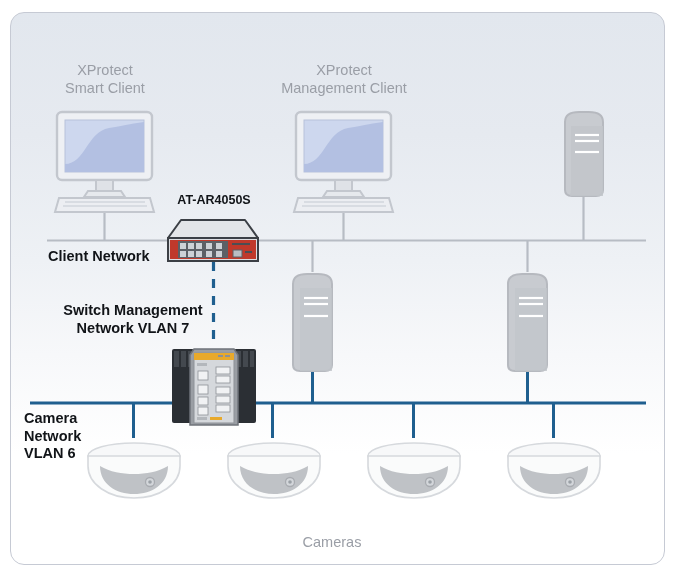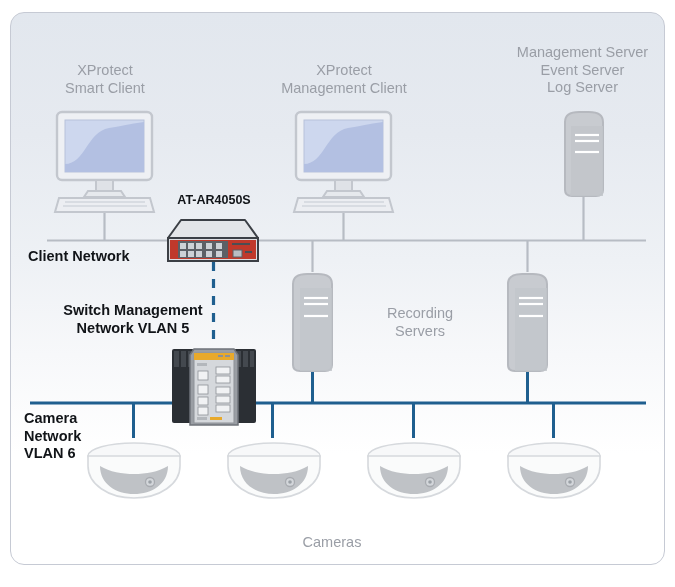--- a/index.html
+++ b/index.html
@@ -85,23 +85,20 @@
     <g transform="translate(557,110)">
       <path d="M8 12 C8 5, 14 2, 22 2 L32 2 C40 2, 46 5, 46 12 L46 80 C46 84, 43 86, 39 86 L15 86 C11 86, 8 84, 8 80 Z" fill="#c8cbd0" stroke="#b6b9bf" stroke-width="2"></path>
       <path d="M14 16 L46 16 L46 86 L15 86 C11 86, 14 84, 14 80 Z" fill="#c2c5ca" opacity="0.85"></path>
       <g stroke="#ffffff" stroke-width="2.2">
         <line x1="18" y1="25" x2="42" y2="25"></line>
         <line x1="18" y1="31" x2="42" y2="31"></line>
         <line x1="18" y1="42" x2="42" y2="42"></line>
       </g>
     </g>
   </svg>
-  <div class="lbl lbl-gray" style="left:495px;top:44px;width:175px;">Management Server
-Event Server
-Log Server</div>
 
   <svg width="675" height="587">
     <g transform="translate(287,272)">
       <path d="M6 12 C6 5, 12 2, 20 2 L31 2 C39 2, 45 5, 45 12 L45 93 C45 97, 42 99, 38 99 L13 99 C9 99, 6 97, 6 93 Z" fill="#c8cbd0" stroke="#b6b9bf" stroke-width="2"></path>
       <path d="M13 16 L45 16 L45 99 L13 99 Z" fill="#c2c5ca" opacity="0.8"></path>
       <g stroke="#ffffff" stroke-width="2.2">
         <line x1="17" y1="26" x2="41" y2="26"></line>
         <line x1="17" y1="32" x2="41" y2="32"></line>
         <line x1="17" y1="44" x2="41" y2="44"></line>
       </g>
@@ -112,22 +109,20 @@
     <g transform="translate(502,272)">
       <path d="M6 12 C6 5, 12 2, 20 2 L31 2 C39 2, 45 5, 45 12 L45 93 C45 97, 42 99, 38 99 L13 99 C9 99, 6 97, 6 93 Z" fill="#c8cbd0" stroke="#b6b9bf" stroke-width="2"></path>
       <path d="M13 16 L45 16 L45 99 L13 99 Z" fill="#c2c5ca" opacity="0.8"></path>
       <g stroke="#ffffff" stroke-width="2.2">
         <line x1="17" y1="26" x2="41" y2="26"></line>
         <line x1="17" y1="32" x2="41" y2="32"></line>
         <line x1="17" y1="44" x2="41" y2="44"></line>
       </g>
     </g>
   </svg>
-  <div class="lbl lbl-gray" style="left:355px;top:305px;width:130px;">Recording
-Servers</div>
 
   <div class="lbl lbl-dev" style="left:150px;top:193px;width:128px;text-align:center;">AT-AR4050S</div>
   <svg width="675" height="587">
     <g transform="translate(168,218)">
       <path d="M13 2 L77 2 L90 20 L0 20 Z" fill="#e3e5e8" stroke="#3b3f45" stroke-width="2" stroke-linejoin="round"></path>
       <rect x="0" y="20" width="90" height="23" fill="#dcdee2" stroke="#3b3f45" stroke-width="2"></rect>
       <rect x="2" y="22" width="86" height="19" fill="#c0392b"></rect>
       <rect x="10" y="23" width="50" height="17" fill="#5c6066"></rect>
       <g fill="#cdd1d6">
         <rect x="12" y="25" width="6" height="6"></rect>
@@ -212,19 +207,19 @@
     <g transform="translate(508,438)">
       <ellipse cx="46" cy="18" rx="46" ry="13" fill="#f7f8f9" stroke="#d6d9dd" stroke-width="1.6"></ellipse>
       <path d="M0 18 L0 28 C0 46, 20 60, 46 60 C72 60, 92 46, 92 28 L92 18 Z" fill="#fafbfb" stroke="#d6d9dd" stroke-width="1.6"></path>
       <path d="M12 28 C12 46, 28 56, 46 56 C64 56, 80 46, 80 28 C70 34, 58 36, 46 36 C34 36, 22 34, 12 28 Z" fill="#bfc2c6"></path>
       <circle cx="62" cy="44" r="4.5" fill="#d3d6da" stroke="#a8abb0" stroke-width="1.3"></circle>
       <circle cx="62" cy="44" r="1.8" fill="#9aa0a6"></circle>
     </g>
   </svg>
   <div class="lbl lbl-gray" style="left:272px;top:518px;width:120px;margin-top:16px;">Cameras</div>
 
-  <div class="lbl lbl-bold lbl-left" style="left:28px;top:248px;width:160px;">Client Network</div>
+  <div class="lbl lbl-bold lbl-left" style="left:48px;top:248px;width:160px;">Client Network</div>
   <div class="lbl lbl-bold" style="left:48px;top:302px;width:170px;">Switch Management
-Network VLAN 5</div>
+Network VLAN 7</div>
   <div class="lbl lbl-bold lbl-left" style="left:24px;top:410px;width:110px;">Camera
 Network
 VLAN 6</div>
 </div>
 
 </body></html>

